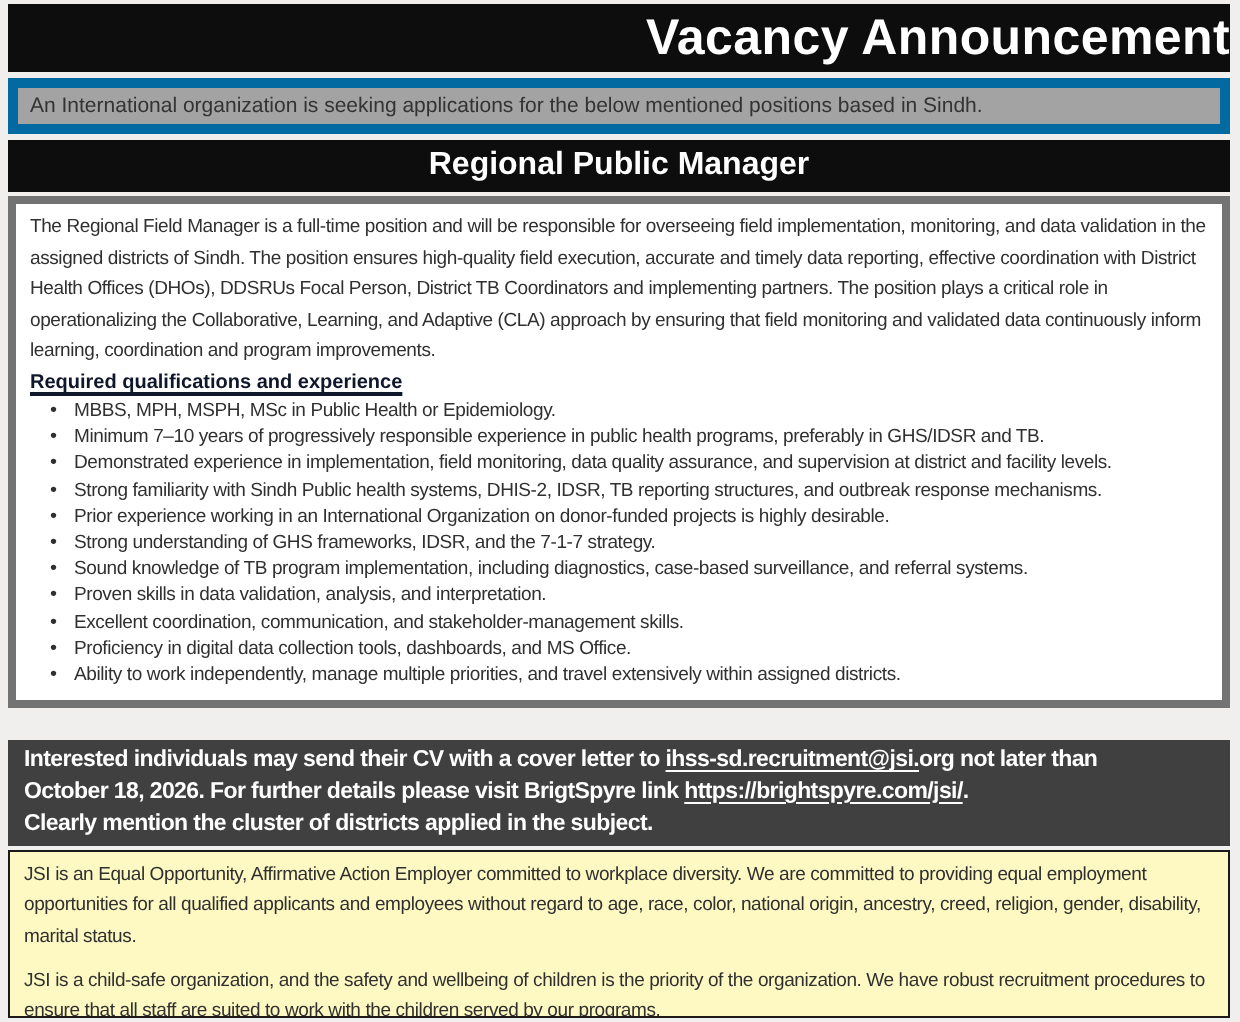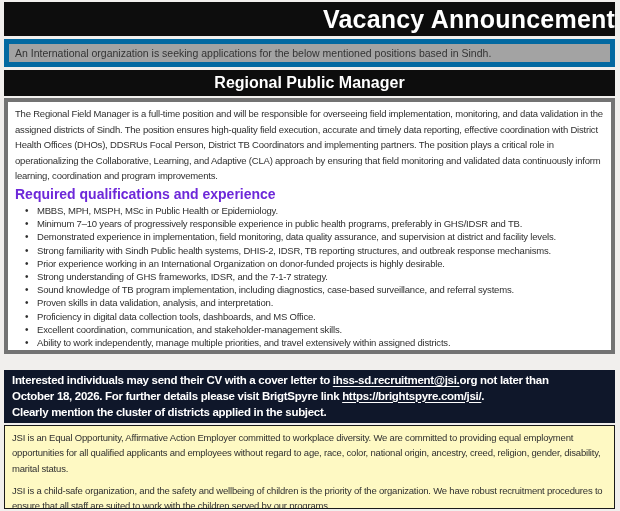--- a/index.html
+++ b/index.html
@@ -53,25 +53,26 @@
   }
   .desc {
     margin: 0;
     font-size: 9.5px;
     letter-spacing: -0.2px;
     line-height: 15.6px;
     color: #303030;
   }
   .qual-heading {
     margin: 2px 0 2px 0;
-    font-size: 14px;
+    font-size: 10px;
     font-weight: bold;
+    text-decoration: underline;
     text-decoration-thickness: 1.5px;
     text-underline-offset: 2px;
-    color: #6d28d9;
+    color: #0f172a;
   }
   .qual-list {
     margin: 2px 0 0 0;
     padding: 0 0 0 8px;
     list-style: none;
   }
   .qual-item {
     position: relative;
     padding-left: 14px;
     font-size: 9.5px;
@@ -83,21 +84,21 @@
   }
   .qual-item::before {
     content: "\2022";
     position: absolute;
     left: 2px;
     top: 0;
     font-size: 10px;
   }
 
   .cta-box {
-    background: #0f172a;
+    background: #404040;
     color: #ffffff;
     padding: 3px 8px;
     height: 47px;
     overflow: hidden;
     margin-bottom: 2px;
   }
   .cta-line {
     font-size: 11.5px;
     font-weight: bold;
     letter-spacing: -0.3px;
@@ -155,22 +156,22 @@
     <h3 class="qual-heading">Required qualifications and experience</h3>
     <ul class="qual-list">
       <li class="qual-item">MBBS, MPH, MSPH, MSc in Public Health or Epidemiology.</li>
       <li class="qual-item">Minimum 7–10 years of progressively responsible experience in public health programs, preferably in GHS/IDSR and TB.</li>
       <li class="qual-item">Demonstrated experience in implementation, field monitoring, data quality assurance, and supervision at district and facility levels.</li>
       <li class="qual-item">Strong familiarity with Sindh Public health systems, DHIS-2, IDSR, TB reporting structures, and outbreak response mechanisms.</li>
       <li class="qual-item">Prior experience working in an International Organization on donor-funded projects is highly desirable.</li>
       <li class="qual-item">Strong understanding of GHS frameworks, IDSR, and the 7-1-7 strategy.</li>
       <li class="qual-item">Sound knowledge of TB program implementation, including diagnostics, case-based surveillance, and referral systems.</li>
       <li class="qual-item">Proven skills in data validation, analysis, and interpretation.</li>
+      <li class="qual-item">Excellent coordination, communication, and stakeholder-management skills.</li>
       <li class="qual-item">Proficiency in digital data collection tools, dashboards, and MS Office.</li>
-      <li class="qual-item">Excellent coordination, communication, and stakeholder-management skills.</li>
       <li class="qual-item">Ability to work independently, manage multiple priorities, and travel extensively within assigned districts.</li>
     </ul>
   </div>
 
   <div class="cta-box">
     <div class="cta-line"><span>Interested individuals may send their CV with a cover letter to </span><span class="cta-link">ihss-sd.recruitment@jsi.</span><span>org</span><span> not later than</span></div>
     <div class="cta-line"><span>October 18, 2026. For further details please visit BrigtSpyre link </span><span class="cta-link">https://brightspyre.com/jsi/</span><span>.</span></div>
     <div class="cta-line">Clearly mention the cluster of districts applied in the subject.</div>
   </div>
 

